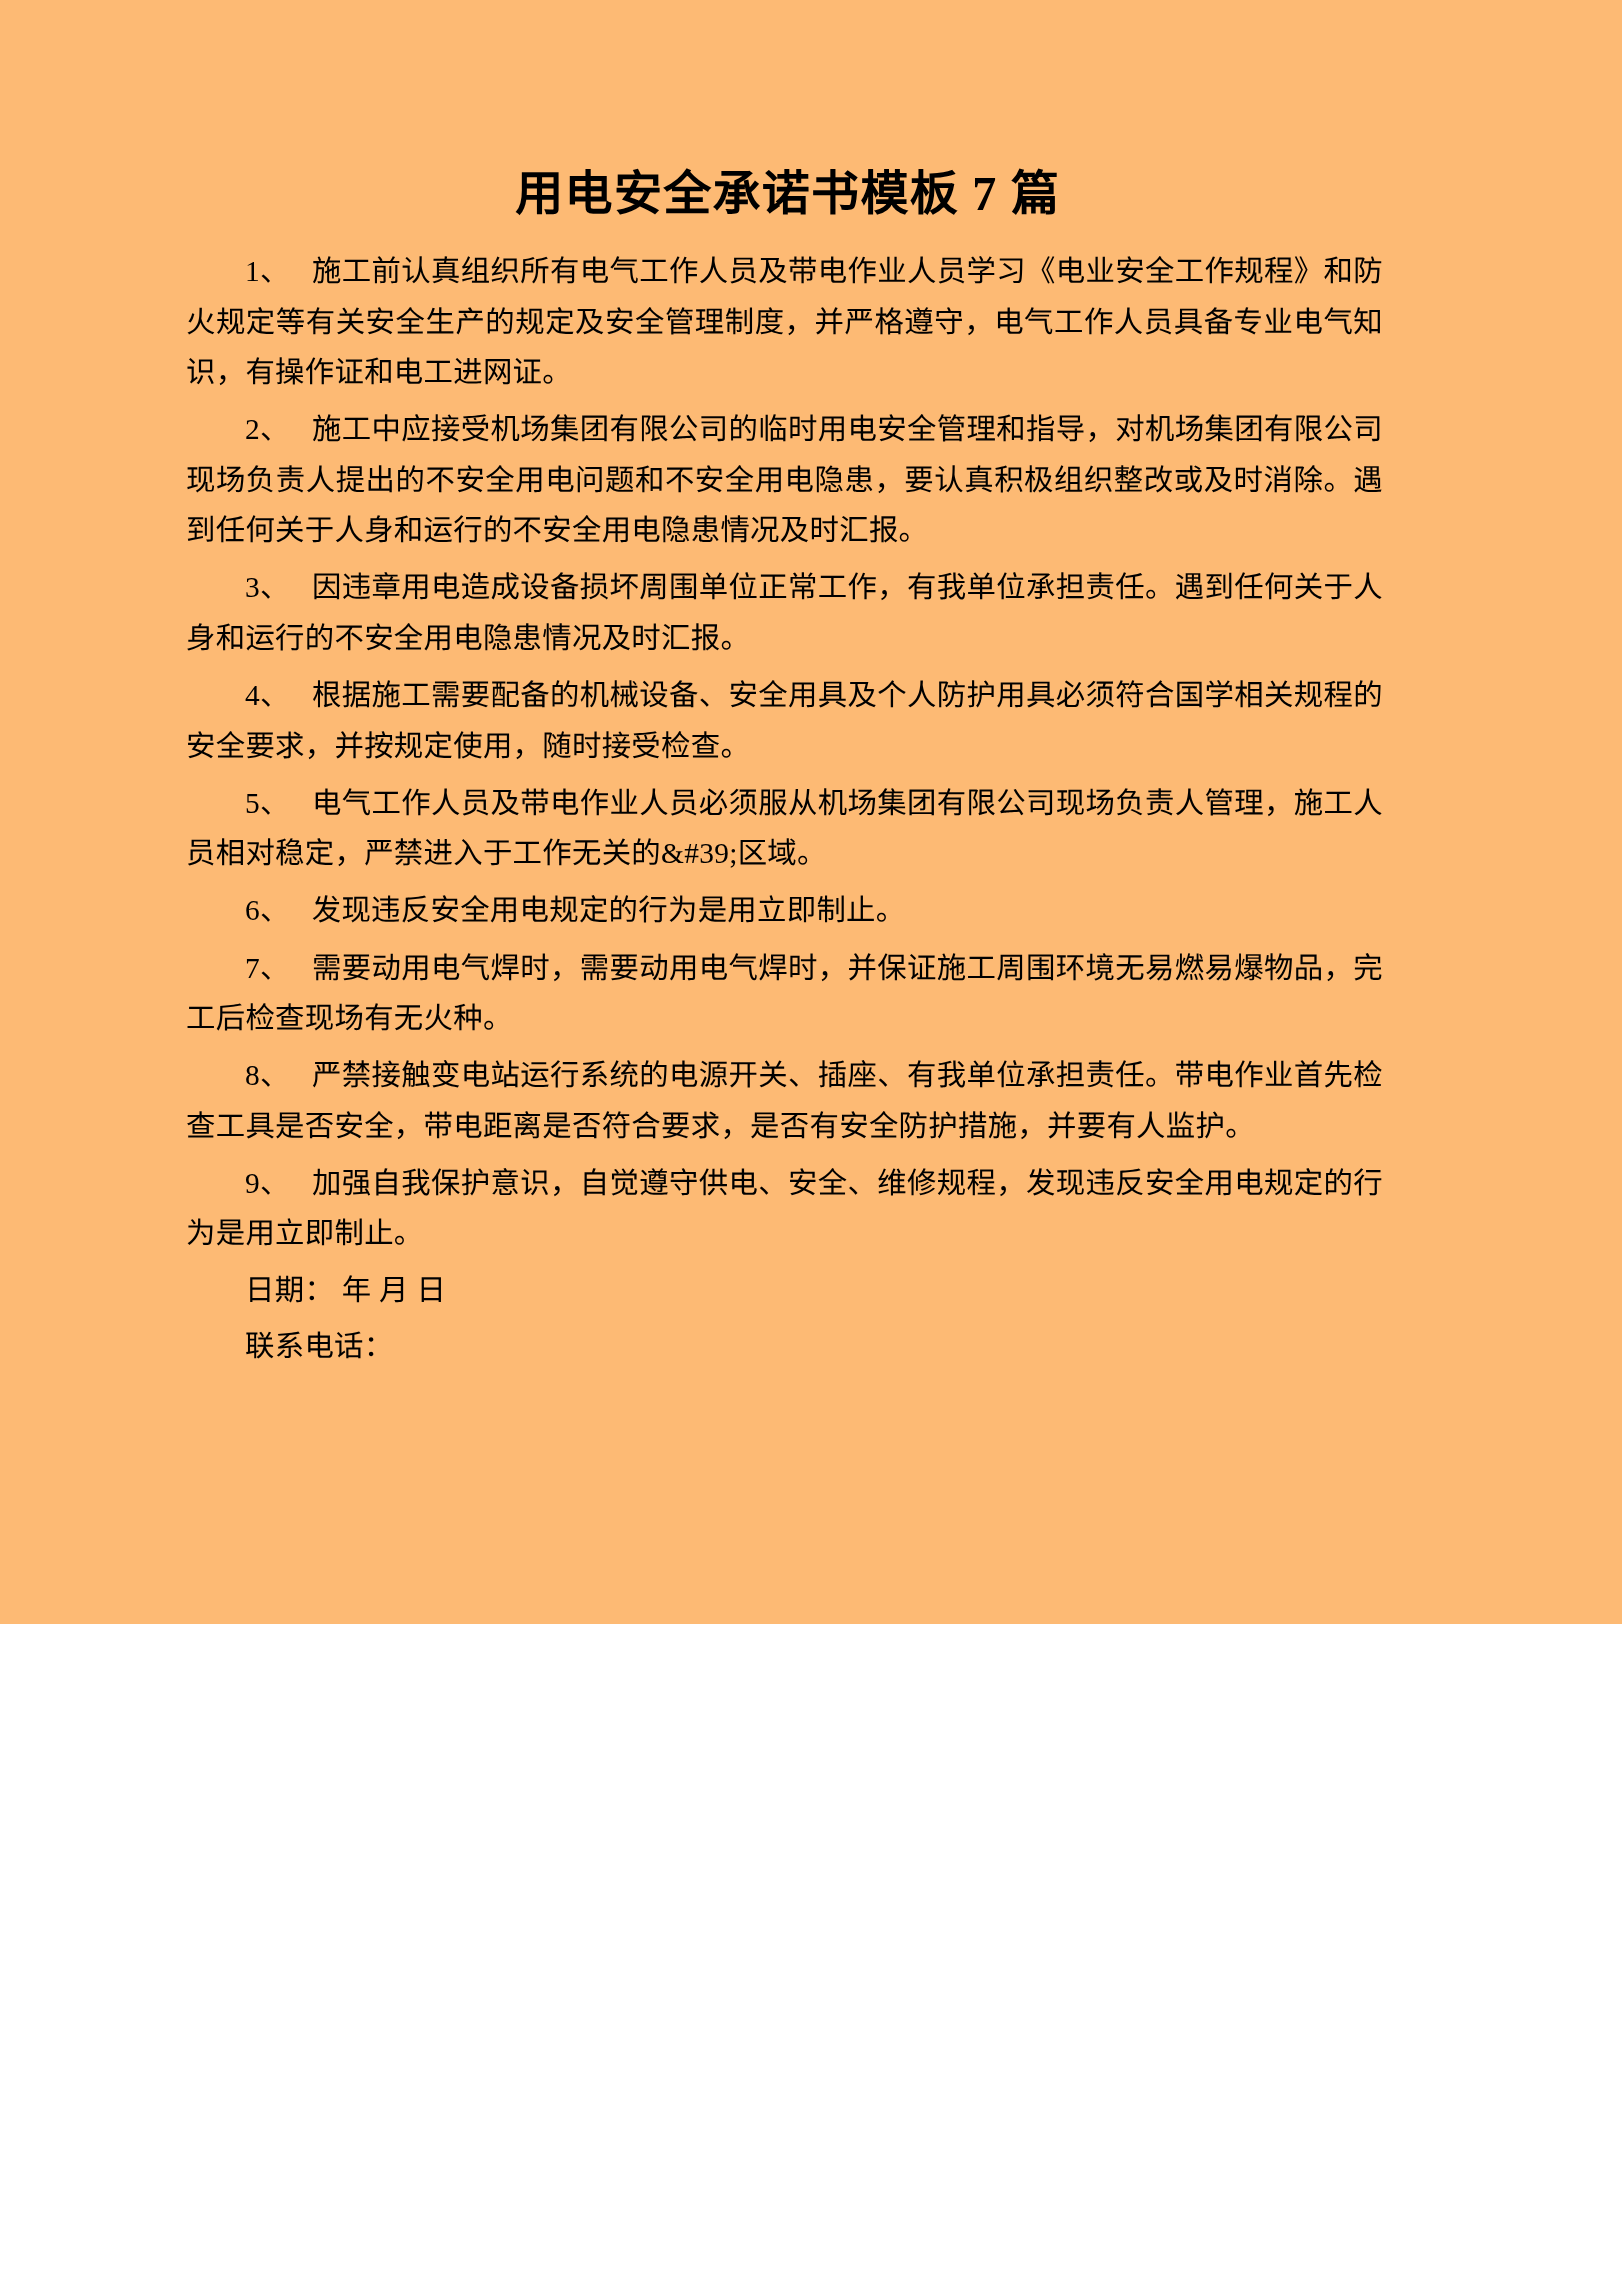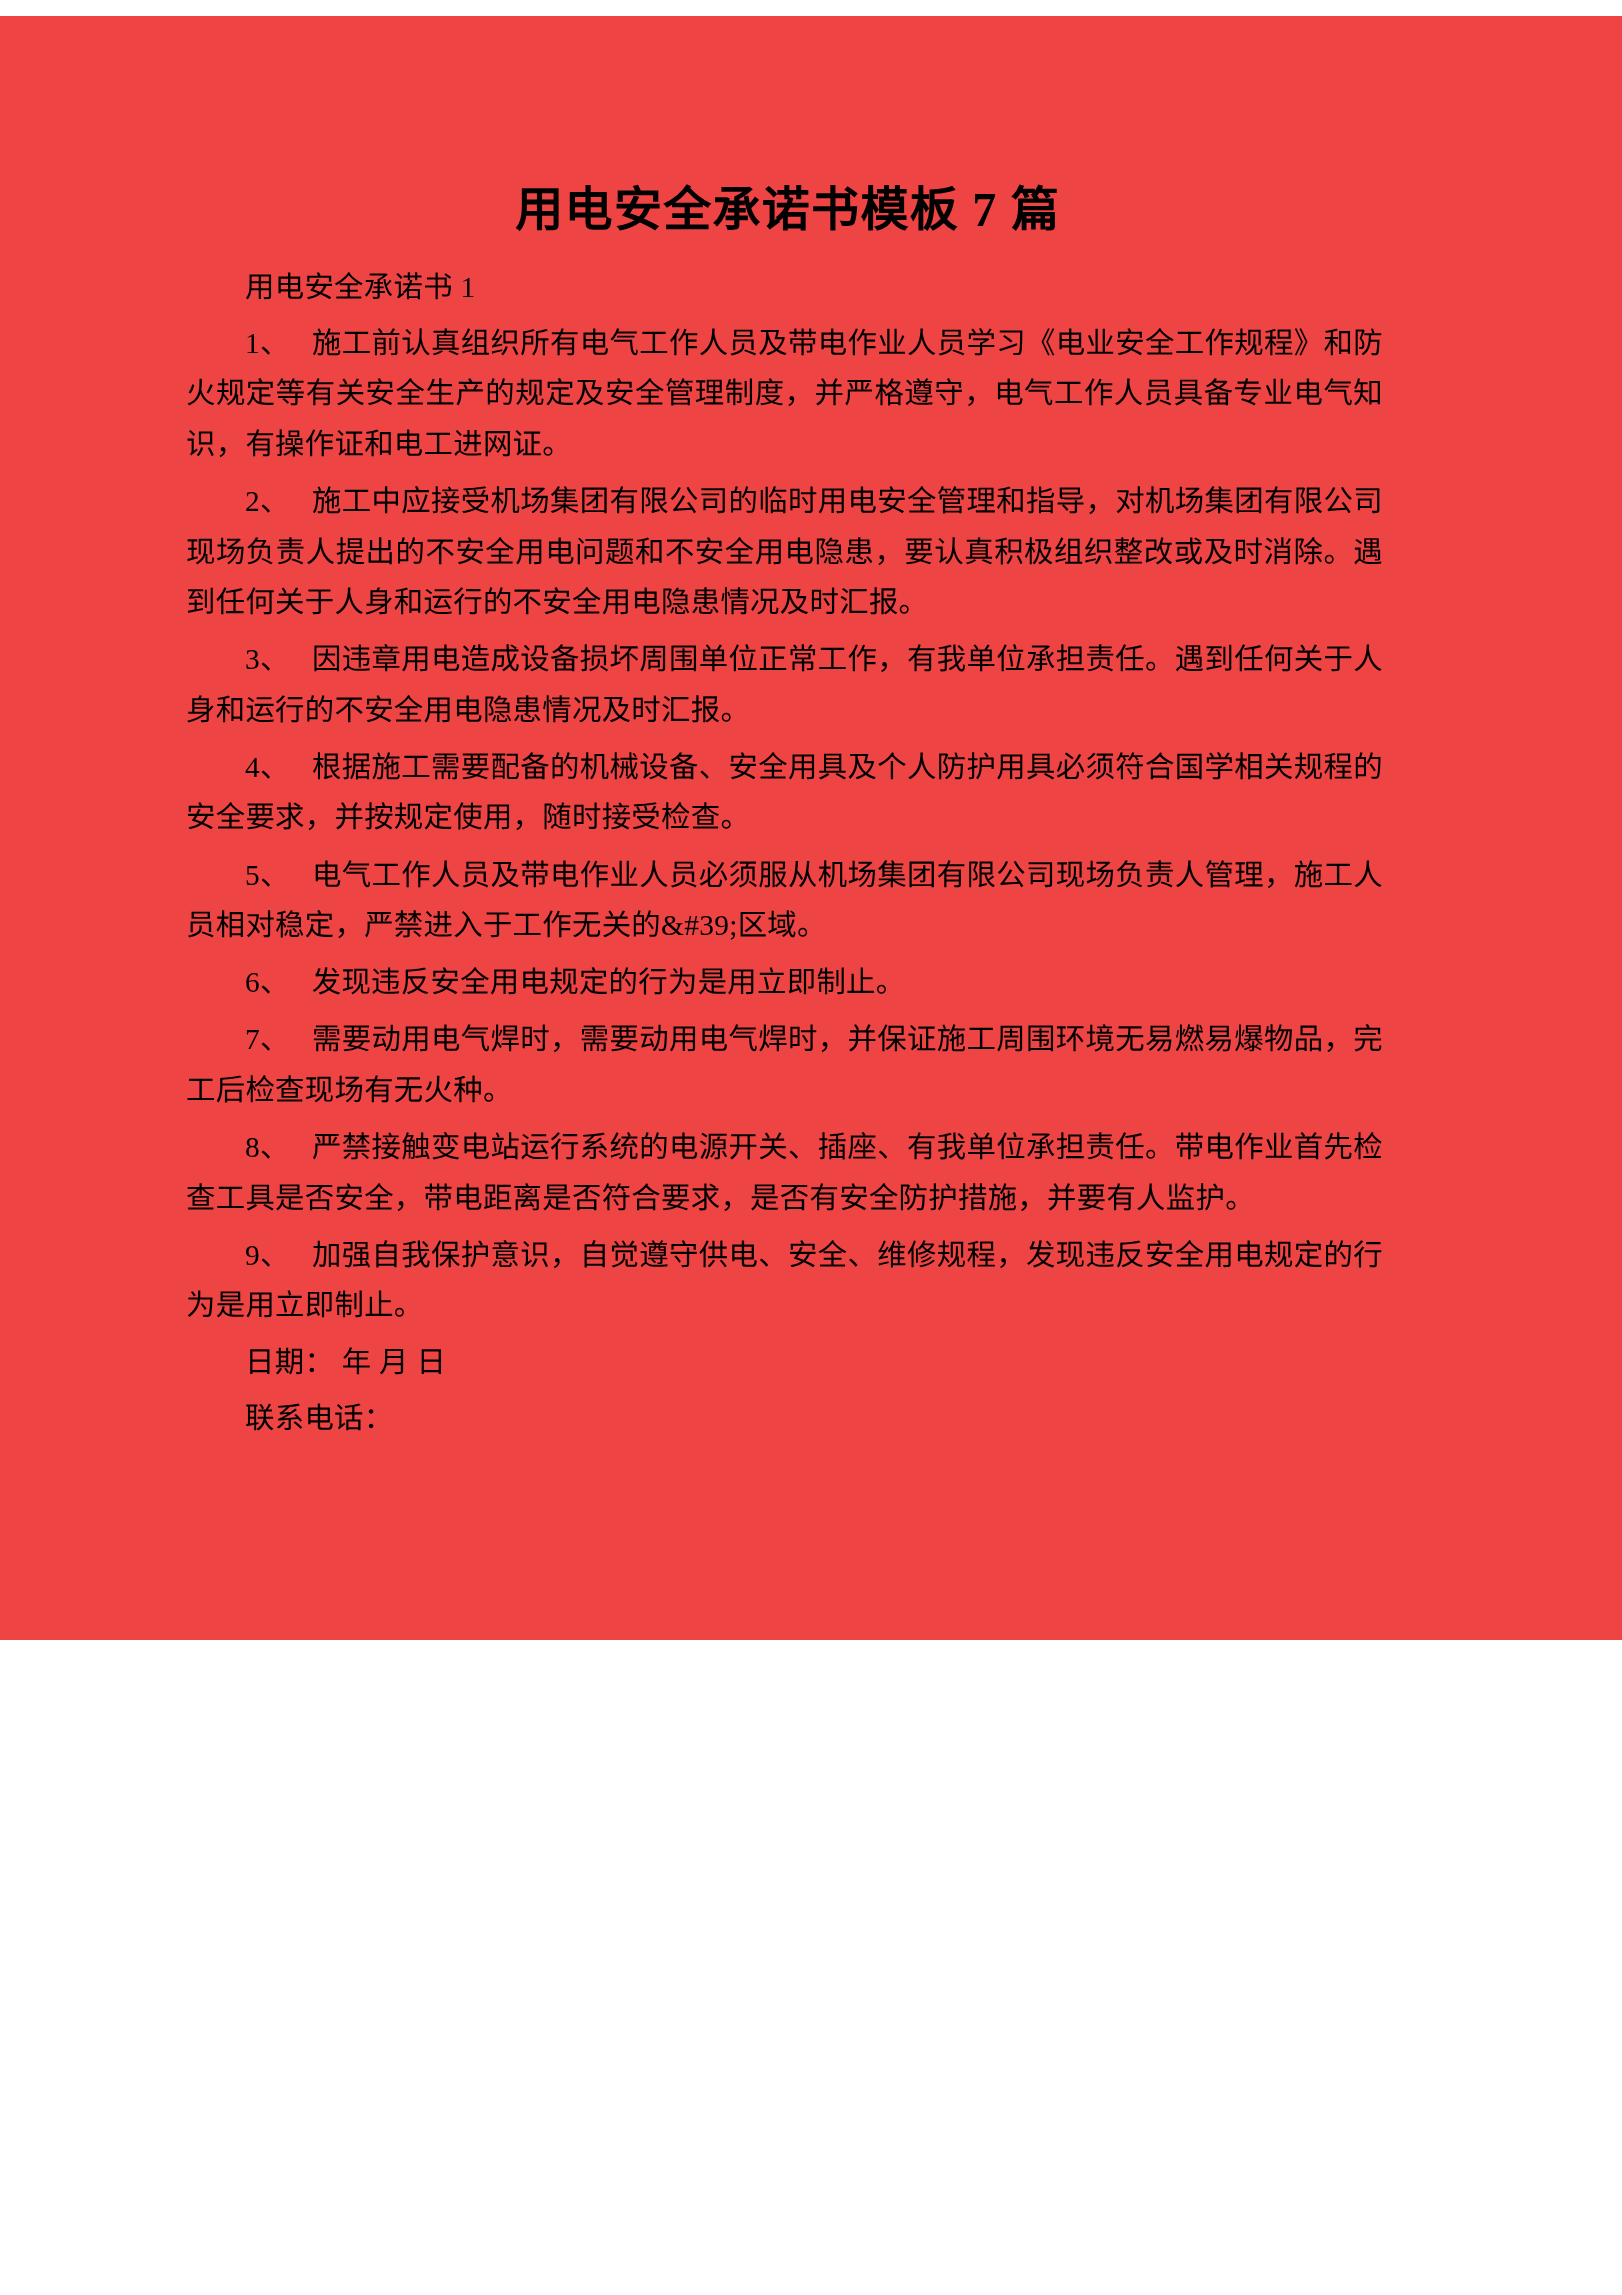--- a/index.html
+++ b/index.html
@@ -5,26 +5,25 @@
 <style>
   html, body {
     margin: 0;
     padding: 0;
     background: #ffffff;
   }
   .page {
     position: relative;
     width: 1623px;
     height: 1624px;
-    background: #ef4444;
+    background: #fdba74;
     box-sizing: border-box;
     overflow: hidden;
     font-family: "Liberation Serif", "DejaVu Serif", serif;
     color: #000000;
-    margin-top: 16px;
   }
   .content {
     position: absolute;
     left: 186px;
     top: 164px;
     width: 1197px;
   }
   .doc-title {
     font-size: 48px;
     font-weight: bold;
@@ -55,21 +54,20 @@
   }
 </style>
 </head>
 <body>
 
 <div class="page">
   <div class="content">
 
     <h1 class="doc-title">用电安全承诺书模板 7 篇</h1>
 
-    <p class="para indent tight">用电安全承诺书 1</p>
 
 
     <p class="para indent">
       <span>1、</span><span class="num-sep"></span><span>施工前认真组织所有电气工作人员及带电作业人员学习《电业安全工作规程》和防火规定等有关安全生产的规定及安全管理制度，并严格遵守，电气工作人员具备专业电气知识，有操作证和电工进网证。</span>
     </p>
 
     <p class="para indent">
       <span>2、</span><span class="num-sep"></span><span>施工中应接受机场集团有限公司的临时用电安全管理和指导，对机场集团有限公司现场负责人提出的不安全用电问题和不安全用电隐患，要认真积极组织整改或及时消除。遇到任何关于人身和运行的不安全用电隐患情况及时汇报。</span>
     </p>
 

